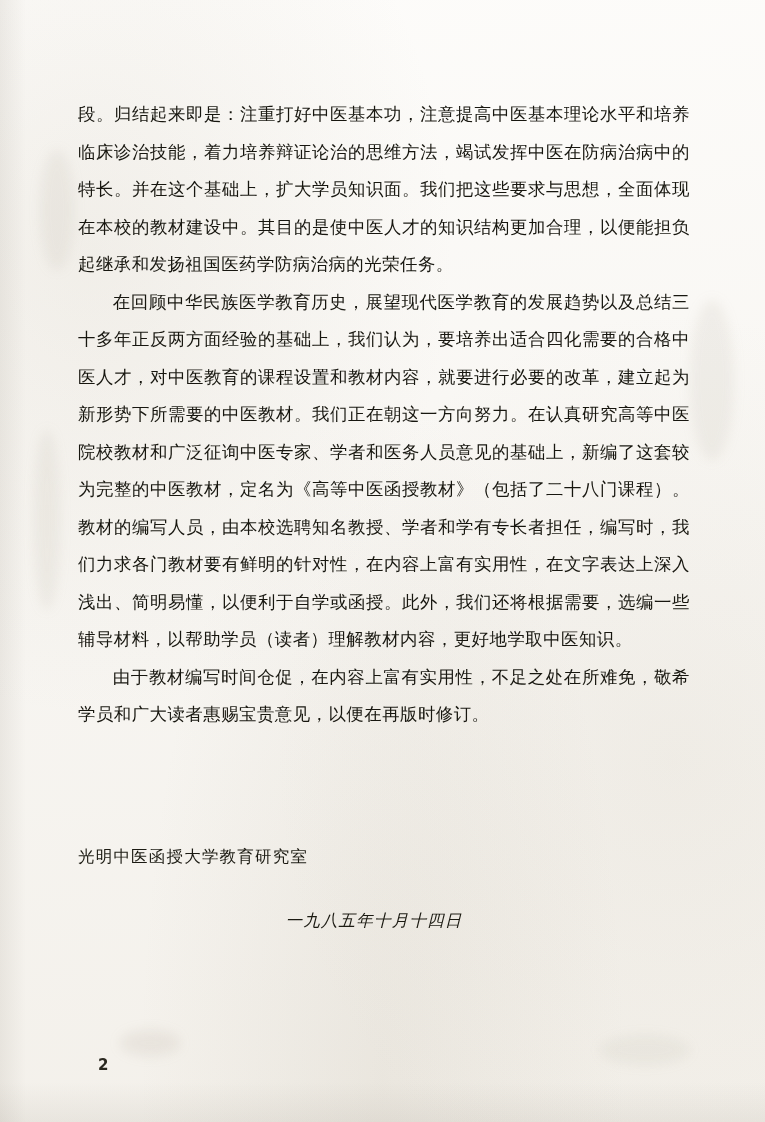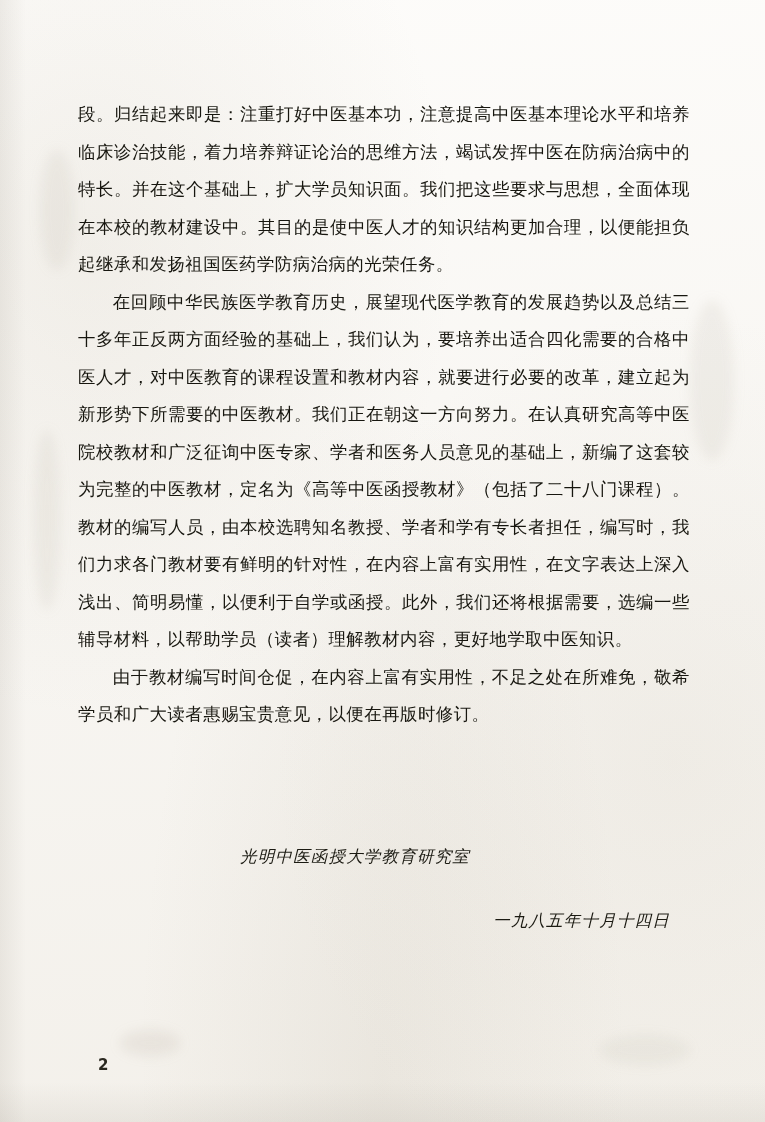--- a/index.html
+++ b/index.html
@@ -55,26 +55,25 @@
     position: absolute;
     left: 78px;
     top: 838px;
     width: 612px;
     font-family: "DejaVu Serif", serif;
     font-size: 16.5px;
     color: #1b1a12;
     letter-spacing: 1.2px;
   }
   .sig-line {
-    text-align: center;
+    text-align: left;
     padding-right: 58px;
-    font-style: italic;
   }
   .date-line {
-    text-align: right;
+    text-align: center;
     padding-right: 20px;
     margin-top: 42px;
     font-style: italic;
   }
   .page-number {
     position: absolute;
     left: 98px;
     top: 1048px;
     font-family: "DejaVu Sans", sans-serif;
     font-size: 15px;

